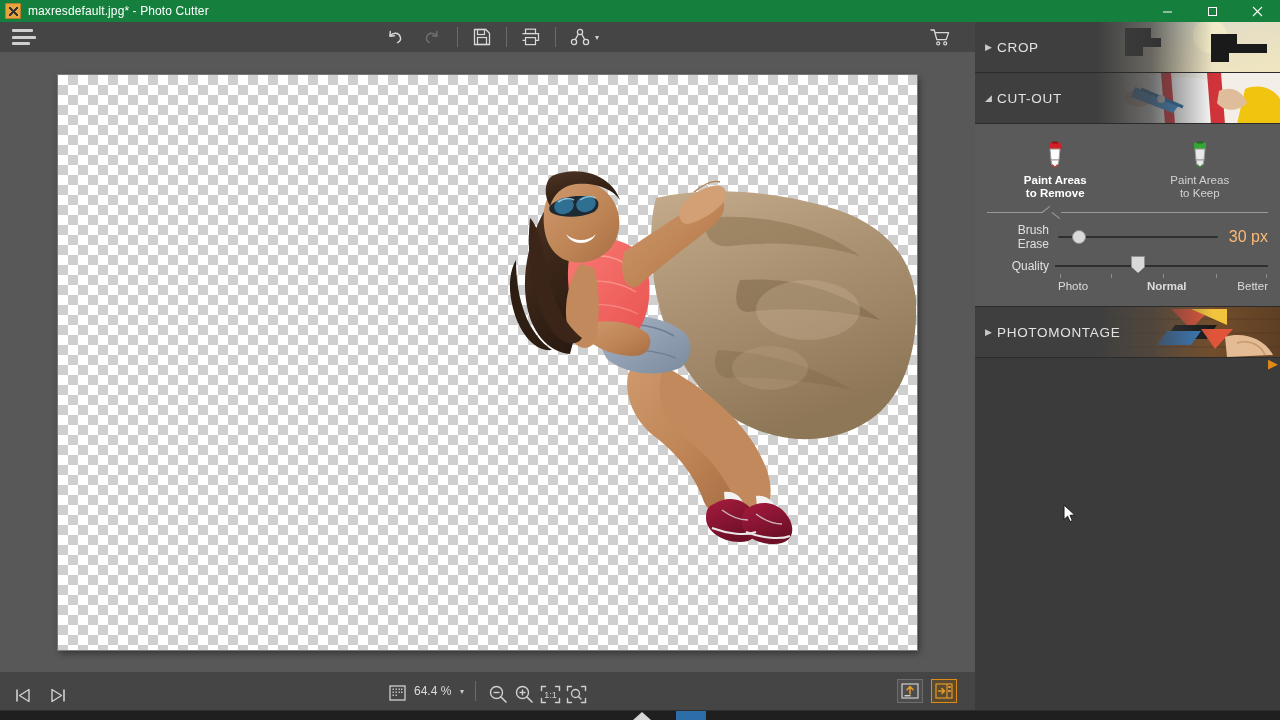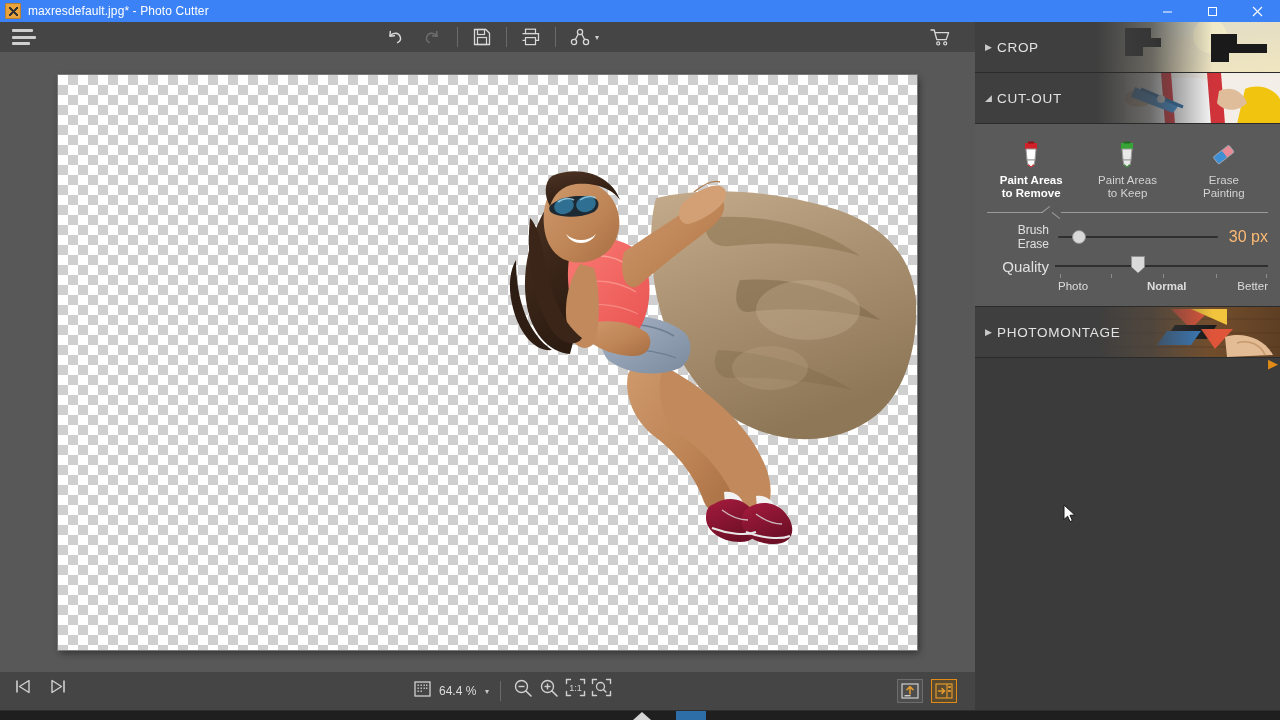--- a/index.html
+++ b/index.html
@@ -8,21 +8,21 @@
   body {
     font-family: "Liberation Sans", sans-serif;
     background:#3a3a3a; color:#d8d8d8;
     -webkit-font-smoothing: antialiased;
   }
   .app { position:relative; width:1280px; height:720px; }
 
   
   .titlebar {
     position:absolute; left:0; top:0; width:1280px; height:22px;
-    background:#3b82f6; display:flex; align-items:center;
+    background:#15803d; display:flex; align-items:center;
   }
   .title-icon {
     width:16px; height:16px; margin-left:5px; margin-right:7px;
     background:#e8a33d; border:1px solid #b8802c; border-radius:1px;
     position:relative; flex:none;
   }
   .title-icon::before {
     content:""; position:absolute; left:3px; top:3px; width:9px; height:9px;
     background:
       linear-gradient(45deg, transparent 42%, #333 42%, #333 58%, transparent 58%),
@@ -82,25 +82,25 @@
   .subject svg { display:block; width:100%; height:100%; }
 
   
   .statusbar {
     position:absolute; left:0; top:672px; width:975px; height:38px;
     background:#454545; display:flex; align-items:center;
   }
   .sb-left { position:absolute; left:10px; display:flex; align-items:center; gap:8px; }
   .sb-center {
     position:absolute; left:0; width:975px; height:38px;
-    display:flex; align-items:center; justify-content:center;margin-left:25px;
+    display:flex; align-items:center; justify-content:center;
   }
   .sb-right { position:absolute; right:18px; display:flex; align-items:center; gap:8px; }
   .sbtn {
-    width:26px; height:26px; display:flex; align-items:flex-start; justify-content:center;
+    width:26px; height:26px; display:flex; align-items:flex-end; justify-content:center;
     color:#d0d0d0; cursor:pointer;
   }
   .zoombox { display:flex; align-items:center; gap:6px; padding:0 2px; cursor:pointer; }
   .zoom-val { font-size:12px; color:#dcdcdc; min-width:40px; }
   .zoom-caret { font-size:8px; color:#c8c8c8; }
   .sb-sep { width:1px; height:20px; background:#6a6a6a; margin:0 9px; }
   .out-btn {
     width:26px; height:24px; display:flex; align-items:center; justify-content:center;
     border:1px solid #6d6d6d; background:#4d4d4d; cursor:pointer;
   }
@@ -156,21 +156,21 @@
     position:absolute; left:0; right:0; top:8px; height:2px; background:#2f2f2f; border-radius:1px;
   }
   .knob {
     position:absolute; top:2px; width:14px; height:14px; border-radius:50%;
     background:#d9d9d9; border:1px solid #8e8e8e; margin-left:-7px;
   }
   .srow .sval { width:42px; text-align:right; font-size:16px; color:#fdba74; margin-left:8px; }
 
   .qwrap { padding:0 12px; margin-top:12px; }
   .qrow { display:flex; align-items:center; height:16px; }
-  .qrow .slbl { width:62px; text-align:right; font-size:15px; color:#e0e0e0; margin-right:6px; }
+  .qrow .slbl { width:62px; text-align:right; font-size:12px; color:#e0e0e0; margin-right:6px; }
   .qtrack { position:relative; flex:1; height:16px; }
   .qtrack .rail { position:absolute; left:0; right:0; top:7px; height:2px; background:#2f2f2f; }
   .qknob {
     position:absolute; top:-2px; margin-left:-7px; width:14px; height:17px;
     background:#d9d9d9; border:1px solid #8e8e8e;
     clip-path: polygon(0 0, 100% 0, 100% 62%, 50% 100%, 0 62%);
   }
   .qticks { position:relative; height:6px; margin-left:71px; margin-right:0; }
   .qticks i { position:absolute; top:0; width:1px; height:4px; background:#8d8d8d; }
   .qlabels {
@@ -560,35 +560,20 @@
               <path d="M12.5 24 L15 26.5 L17.5 24 L17.8 25.5 L15 27.5 L12.2 25.5 Z" fill="#2b8a2b"></path>
               <rect x="12" y="1.5" width="6" height="2" fill="#1f6b1f"></rect>
             </svg>
           </div>
           <div class="tlabel">
             <span>Paint Areas</span><br>
             <span>to Keep</span>
           </div>
         </div>
 
-        <div class="tool">
-          <div class="ticon">
-            <svg width="30" height="30" viewBox="0 0 30 30">
-              <g transform="rotate(-38 15 15)">
-                <rect x="5" y="10" width="20" height="9" rx="1.6" fill="#e98b96"></rect>
-                <rect x="5" y="10" width="11" height="9" rx="1.6" fill="#3f8fd4"></rect>
-                <rect x="5" y="10" width="20" height="9" rx="1.6" fill="none" stroke="#9aa4ad" stroke-width="0.9"></rect>
-              </g>
-            </svg>
-          </div>
-          <div class="tlabel">
-            <span>Erase</span><br>
-            <span>Painting</span>
-          </div>
-        </div>
       </div>
 
       <div class="tools-rule">
         <div class="line"></div>
         <div class="notch"></div>
       </div>
 
       <div class="srow">
         <span class="slbl">Brush Erase</span>
         <span class="strack">

